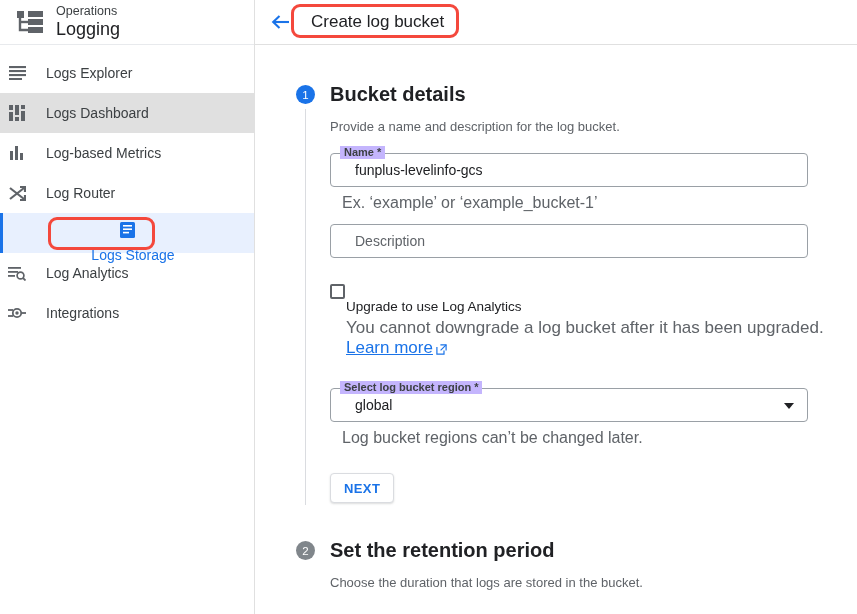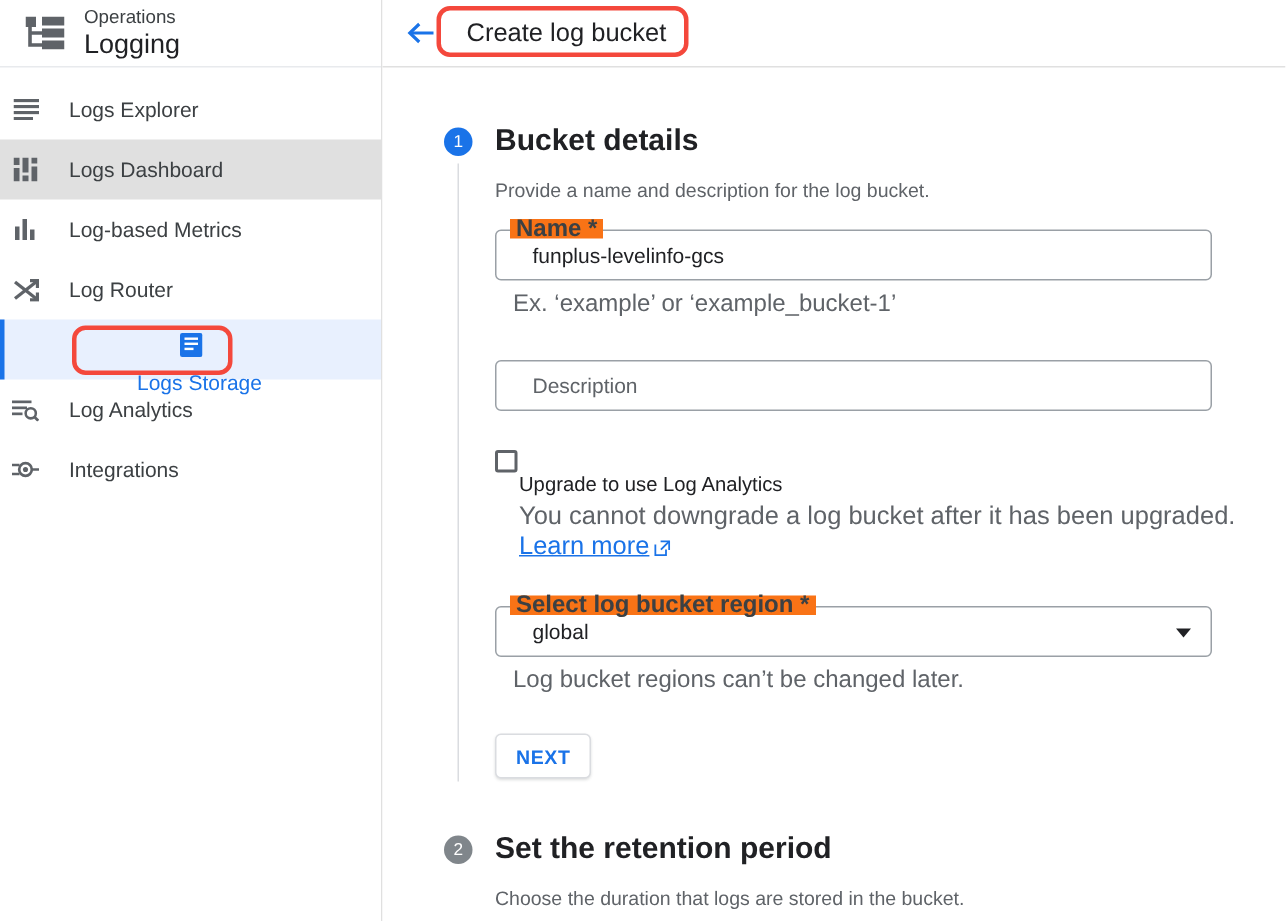--- a/index.html
+++ b/index.html
@@ -113,22 +113,22 @@
     height: 34px;
     margin-top: 19px;
   }
   .field-box {
     position: absolute; inset: 0;
     border: 1px solid #9aa0a6;
     border-radius: 4px;
   }
   .field-notch {
     position: absolute; left: 10px; top: -7px;
-    background: #f97316; padding: 0 4px;
-    font-size: 16px; font-weight: bold; color: #3c4043;
+    background: #c4b5fd; padding: 0 4px;
+    font-size: 11px; font-weight: bold; color: #3c4043;
     line-height: 13px;
     white-space: nowrap;
   }
   .field-value {
     position: absolute; left: 25px; top: 0; height: 100%;
     display: flex; align-items: center;
     font-size: 14px; color: #202124;
   }
   .field-value.placeholder { color: #5f6368; }
   .field-hint { font-size: 16px; color: #5f6368; margin-top: 7px; padding-left: 12px; }
@@ -325,21 +325,21 @@
 
         
         <div class="field">
           <div class="field-box"></div>
           <div class="field-notch">Name *</div>
           <div class="field-value">funplus-levelinfo-gcs</div>
         </div>
         <div class="field-hint">Ex. ‘example’ or ‘example_bucket-1’</div>
 
         
-        <div class="field" style="margin-top:28px;border-radius:10px;">
+        <div class="field" style="margin-top:12px;border-radius:10px;">
           <div class="field-box"></div>
           <div class="field-value placeholder">Description</div>
         </div>
 
         
         <div class="checkbox-row">
           <div class="checkbox"></div>
           <div class="checkbox-texts">
             <div class="checkbox-label">Upgrade to use Log Analytics</div>
             <div class="checkbox-sub">

